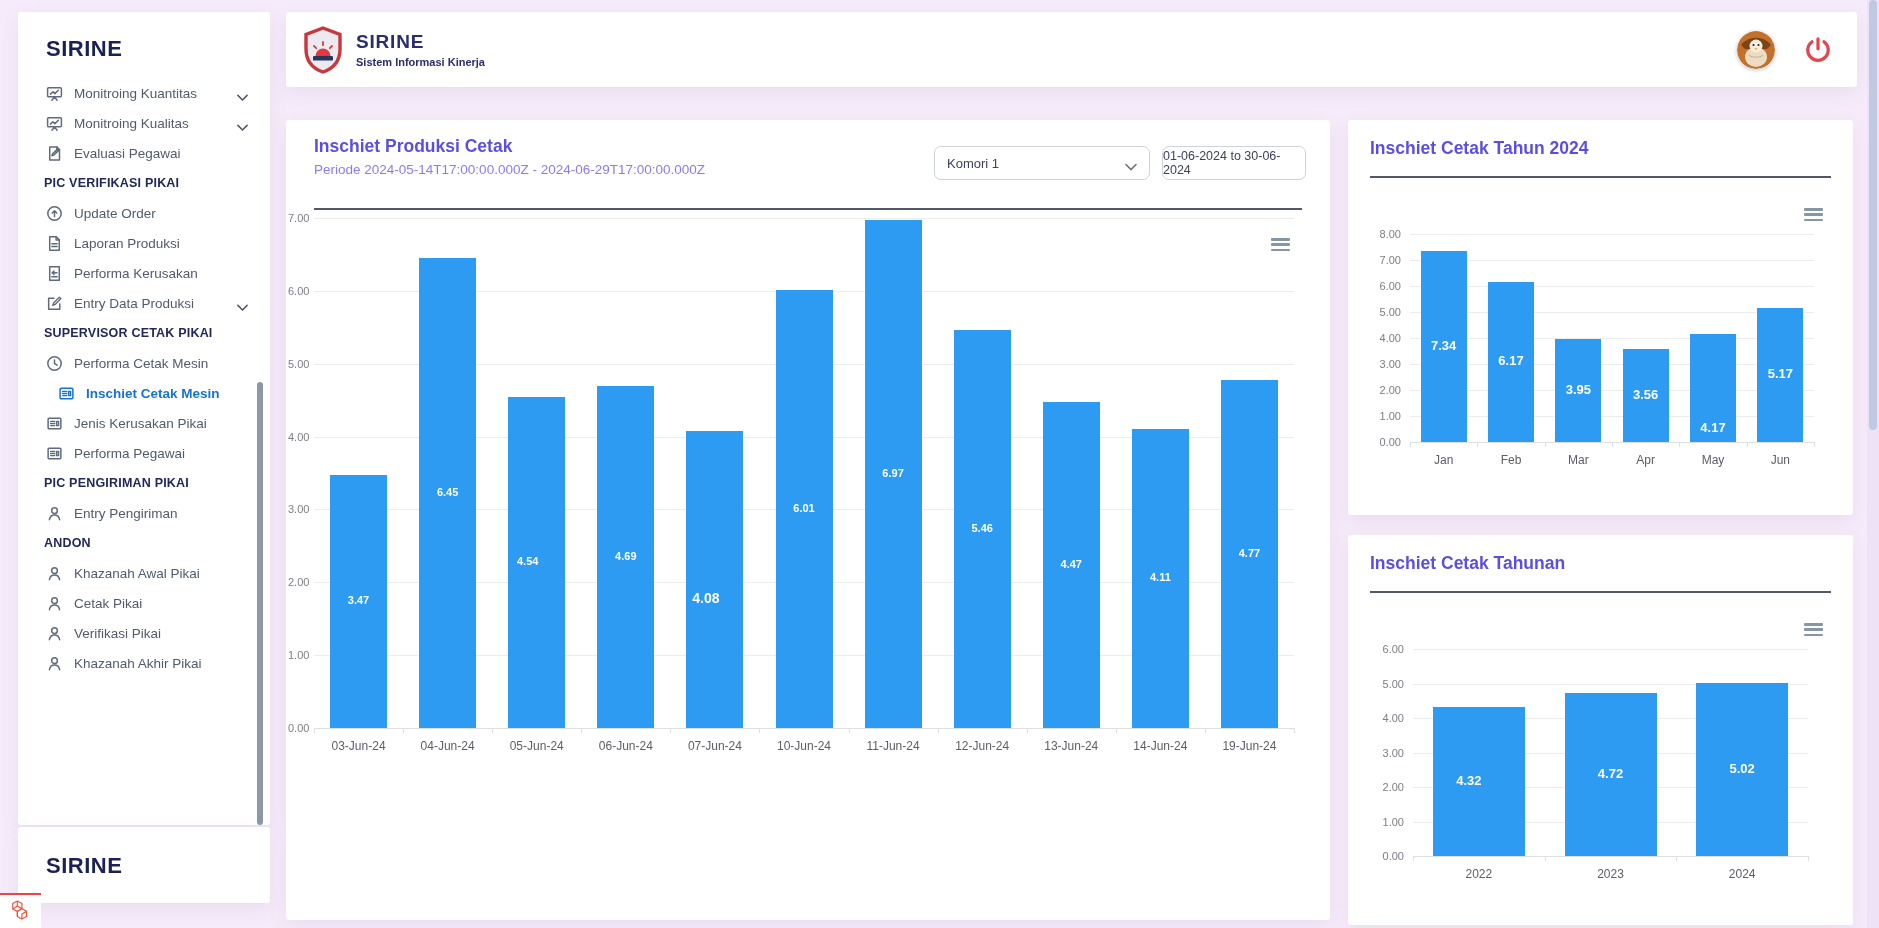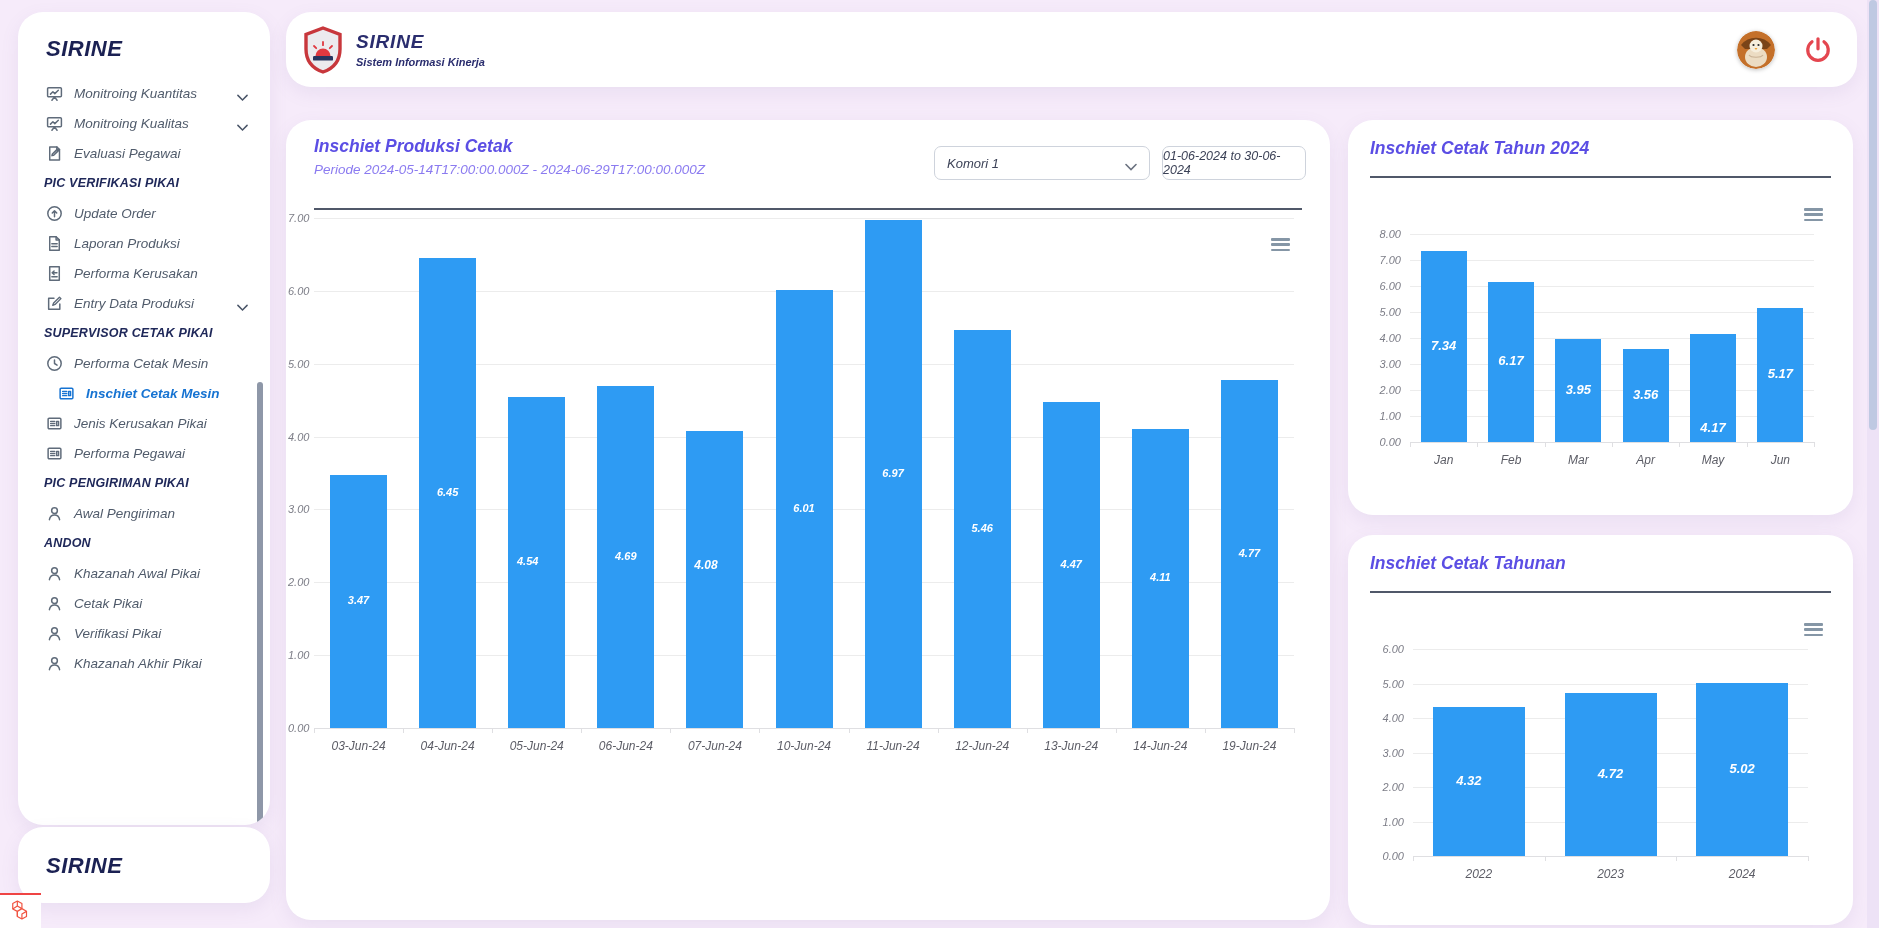--- a/index.html
+++ b/index.html
@@ -2,22 +2,22 @@
 <html><head>
 <meta charset="utf-8">
 <style>
   * { margin:0; padding:0; box-sizing:border-box; }
   html,body { width:1879px; height:928px; }
   body {
     font-family:"Liberation Sans","DejaVu Sans",sans-serif;
     background:#f6ebfa; position:relative; overflow:hidden;
     color:#3c4257;
   }
-  .card { position:absolute; background:#fff; border-radius:25px;
-          box-shadow:0 6px 18px rgba(130,110,170,0.10);font-style:italic; }
+  .card { position:absolute; background:#fff; border-radius:3px;
+          box-shadow:0 6px 18px rgba(130,110,170,0.10); }
 
   
   #sidebar { left:18px; top:12px; width:252px; height:813px; overflow:hidden; }
   .brand { font-size:22px; font-weight:800; color:#1b2153; letter-spacing:.5px; }
   #sidebar .brand { padding:24px 0 0 28px; }
   #sidebar-menu { margin-top:16px; }
   .menu-item { display:flex; align-items:center; height:30px; padding-left:28px;
                font-size:13.5px; color:#505b6b; cursor:pointer; }
   .menu-item .mi-icon { width:17px; height:17px; margin-right:11px; flex:0 0 17px; color:#5f6b7a; }
   .menu-item .mi-icon svg { width:100%; height:100%; display:block; }
@@ -215,21 +215,21 @@
         <span>Performa Pegawai</span>
       </div>
       <div class="menu-section">PIC PENGIRIMAN PIKAI</div>
       <div class="menu-item">
         <span class="mi-icon">
           <svg viewBox="0 0 16 16" fill="none" stroke="currentColor" stroke-width="1.4" stroke-linecap="round" stroke-linejoin="round">
             <circle cx="8" cy="5.3" r="2.7"></circle>
             <path d="M3.2 13.8c.5-2.9 2.4-4.4 4.8-4.4s4.3 1.5 4.8 4.4"></path>
           </svg>
         </span>
-        <span>Awal Pengiriman</span>
+        <span>Entry Pengiriman</span>
       </div>
       <div class="menu-section">ANDON</div>
       <div class="menu-item">
         <span class="mi-icon">
           <svg viewBox="0 0 16 16" fill="none" stroke="currentColor" stroke-width="1.4" stroke-linecap="round" stroke-linejoin="round">
             <circle cx="8" cy="5.3" r="2.7"></circle>
             <path d="M3.2 13.8c.5-2.9 2.4-4.4 4.8-4.4s4.3 1.5 4.8 4.4"></path>
           </svg>
         </span>
         <span>Khazanah Awal Pikai</span>
@@ -369,21 +369,21 @@
       <div class="bar" style="left: 131.136px; width: 57px; top: 40.0714px; height: 469.929px; background: rgb(46, 155, 243);"></div>
       <div class="bar-label" style="left: 131.136px; width: 57px; top: 267.886px; font-size: 11px;">6.45</div>
       <div class="cat-label" style="left: 115.091px; width: 89.0909px; top: 521px;">04-Jun-24</div>
       <div class="bar" style="left: 220.227px; width: 57px; top: 179.229px; height: 330.771px; background: rgb(46, 155, 243);"></div>
       <div class="bar-label" style="left: 220.227px; width: 39px; top: 337.464px; font-size: 11px;">4.54</div>
       <div class="cat-label" style="left: 204.182px; width: 89.0909px; top: 521px;">05-Jun-24</div>
       <div class="bar" style="left: 309.318px; width: 57px; top: 168.3px; height: 341.7px; background: rgb(46, 155, 243);"></div>
       <div class="bar-label" style="left: 309.318px; width: 57px; top: 332px; font-size: 11px;">4.69</div>
       <div class="cat-label" style="left: 293.273px; width: 89.0909px; top: 521px;">06-Jun-24</div>
       <div class="bar" style="left: 398.409px; width: 57px; top: 212.743px; height: 297.257px; background: rgb(46, 155, 243);"></div>
-      <div class="bar-label" style="left: 398.409px; width: 39px; top: 340px; font-size: 12px;">4.08</div>
+      <div class="bar-label" style="left: 398.409px; width: 39px; top: 372px; font-size: 14px;">4.08</div>
       <div class="cat-label" style="left: 382.364px; width: 89.0909px; top: 521px;">07-Jun-24</div>
       <div class="bar" style="left: 487.5px; width: 57px; top: 72.1286px; height: 437.871px; background: rgb(46, 155, 243);"></div>
       <div class="bar-label" style="left: 487.5px; width: 57px; top: 283.914px; font-size: 11px;">6.01</div>
       <div class="cat-label" style="left: 471.455px; width: 89.0909px; top: 521px;">10-Jun-24</div>
       <div class="bar" style="left: 576.591px; width: 57px; top: 2.18571px; height: 507.814px; background: rgb(46, 155, 243);"></div>
       <div class="bar-label" style="left: 576.591px; width: 57px; top: 248.943px; font-size: 11px;">6.97</div>
       <div class="cat-label" style="left: 560.545px; width: 89.0909px; top: 521px;">11-Jun-24</div>
       <div class="bar" style="left: 665.682px; width: 57px; top: 112.2px; height: 397.8px; background: rgb(46, 155, 243);"></div>
       <div class="bar-label" style="left: 665.682px; width: 57px; top: 303.95px; font-size: 11px;">5.46</div>
       <div class="cat-label" style="left: 649.636px; width: 89.0909px; top: 521px;">12-Jun-24</div>

